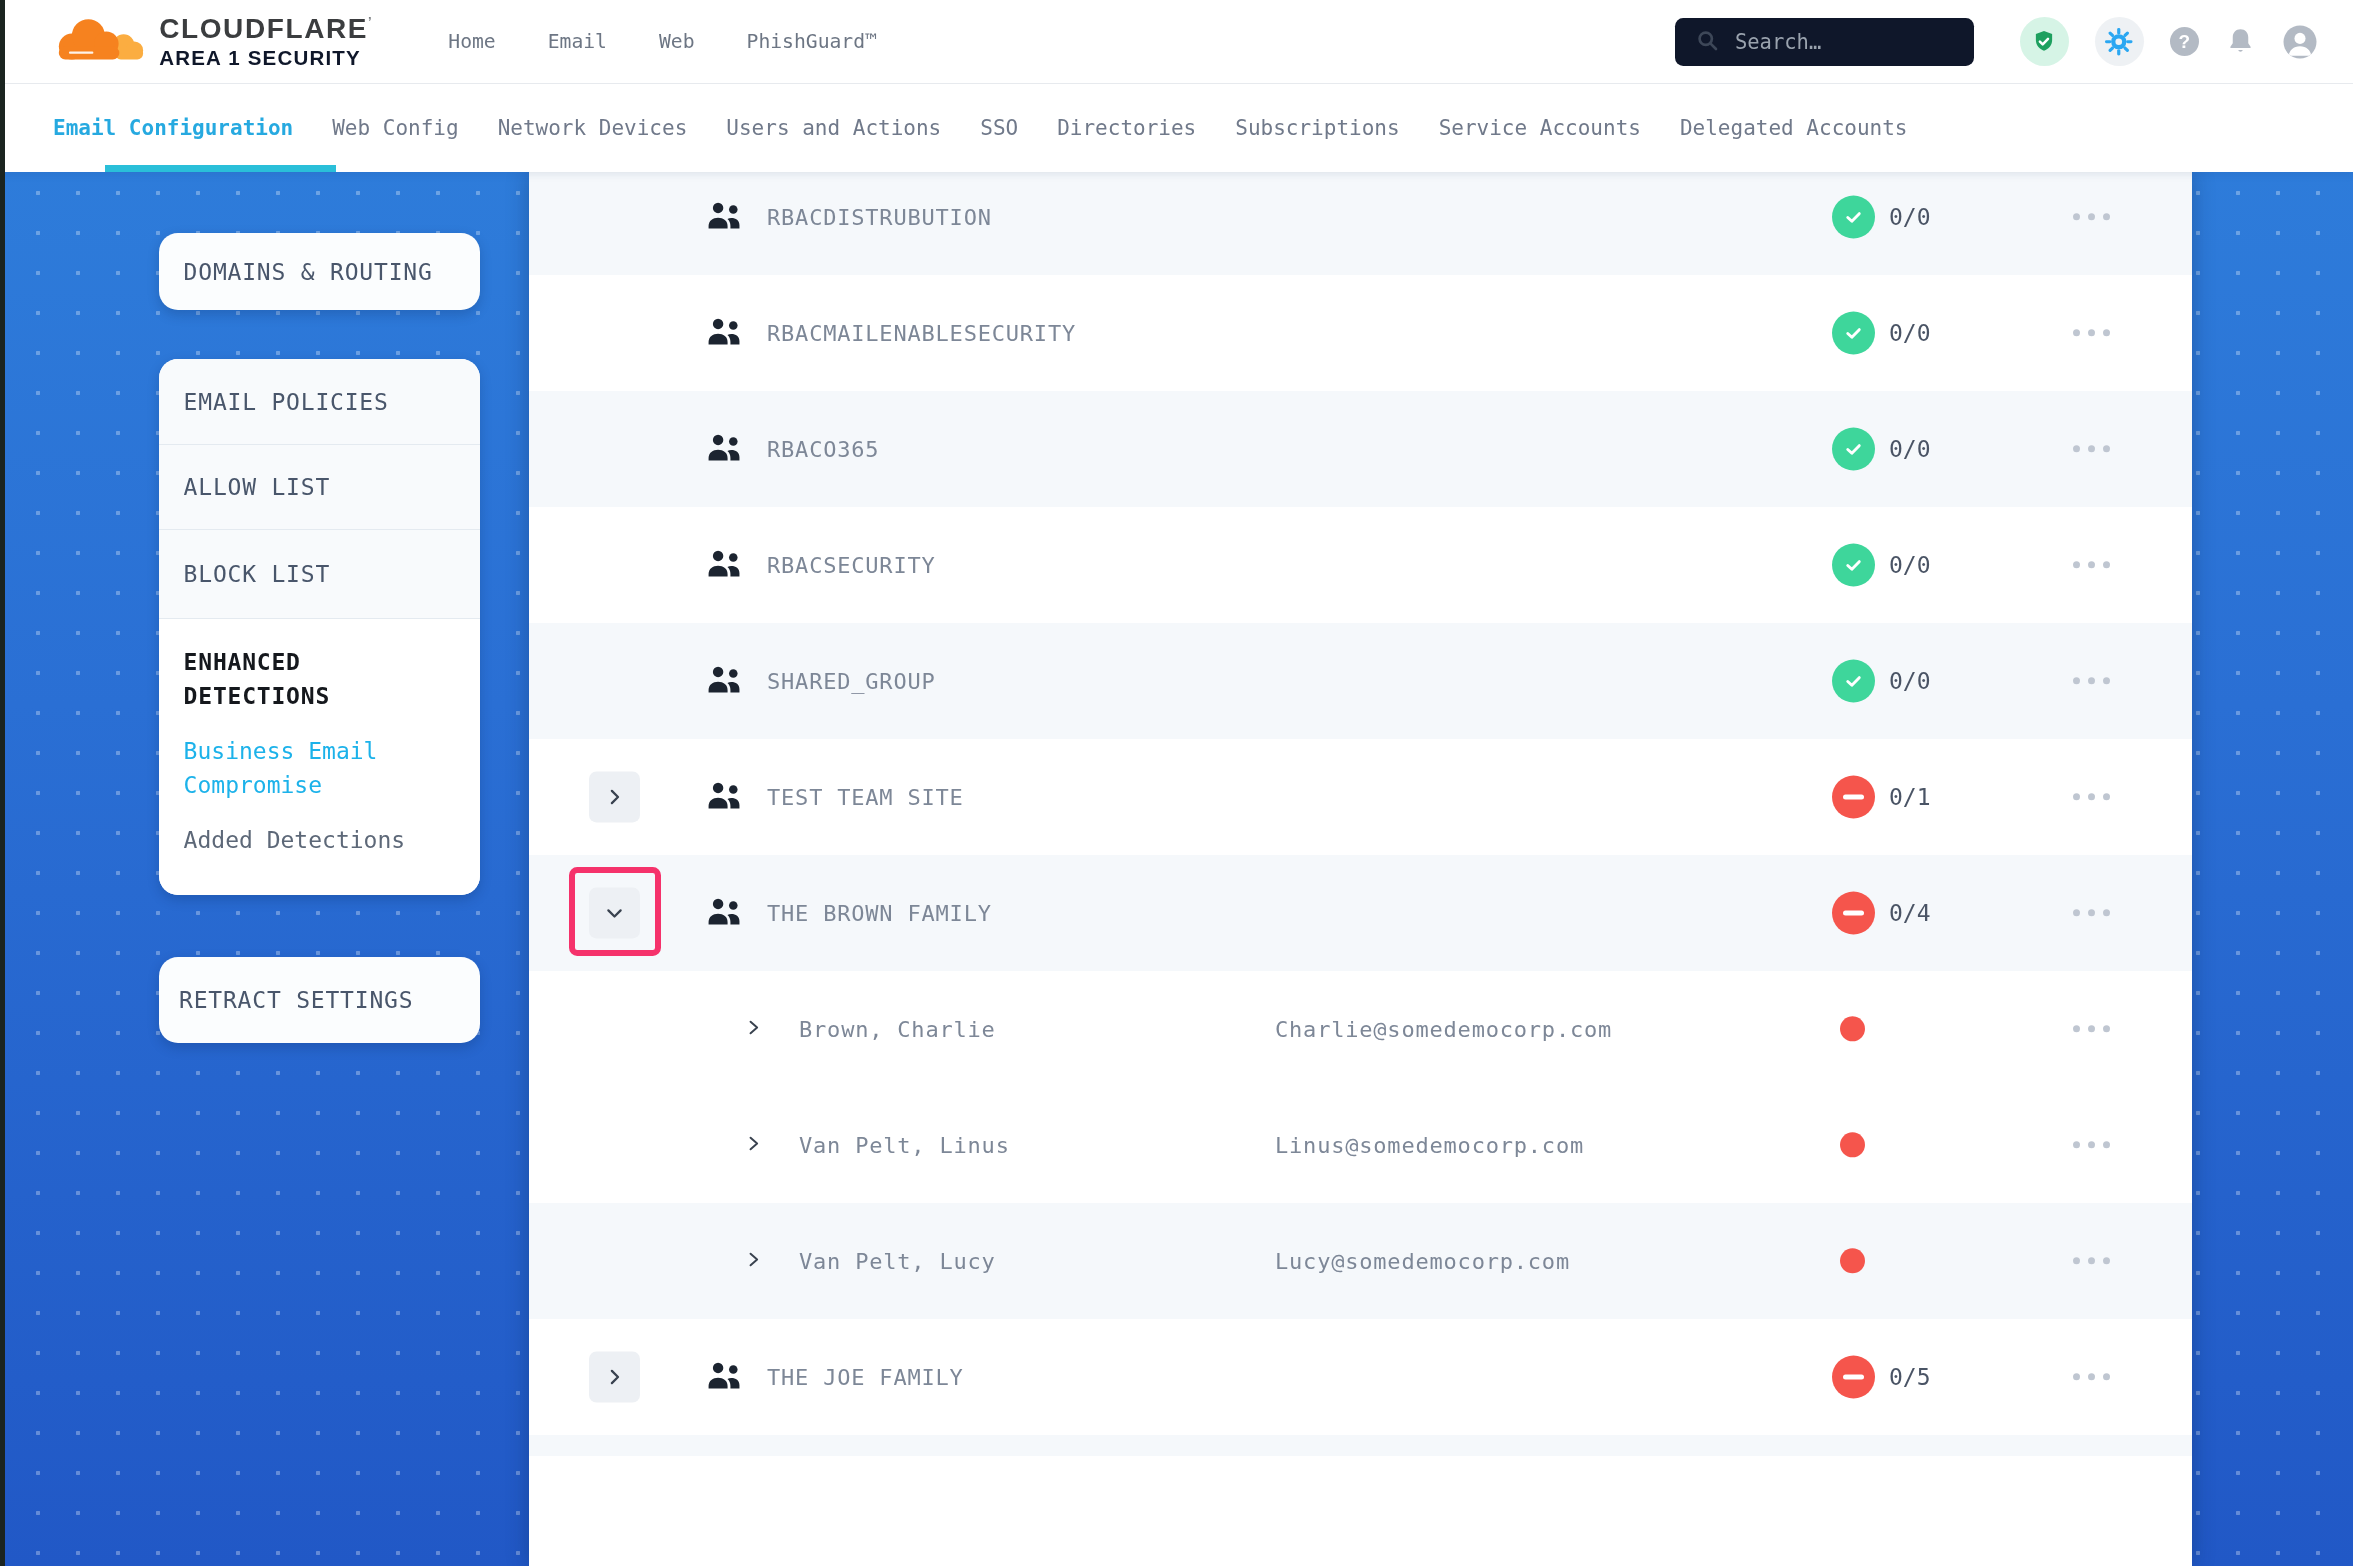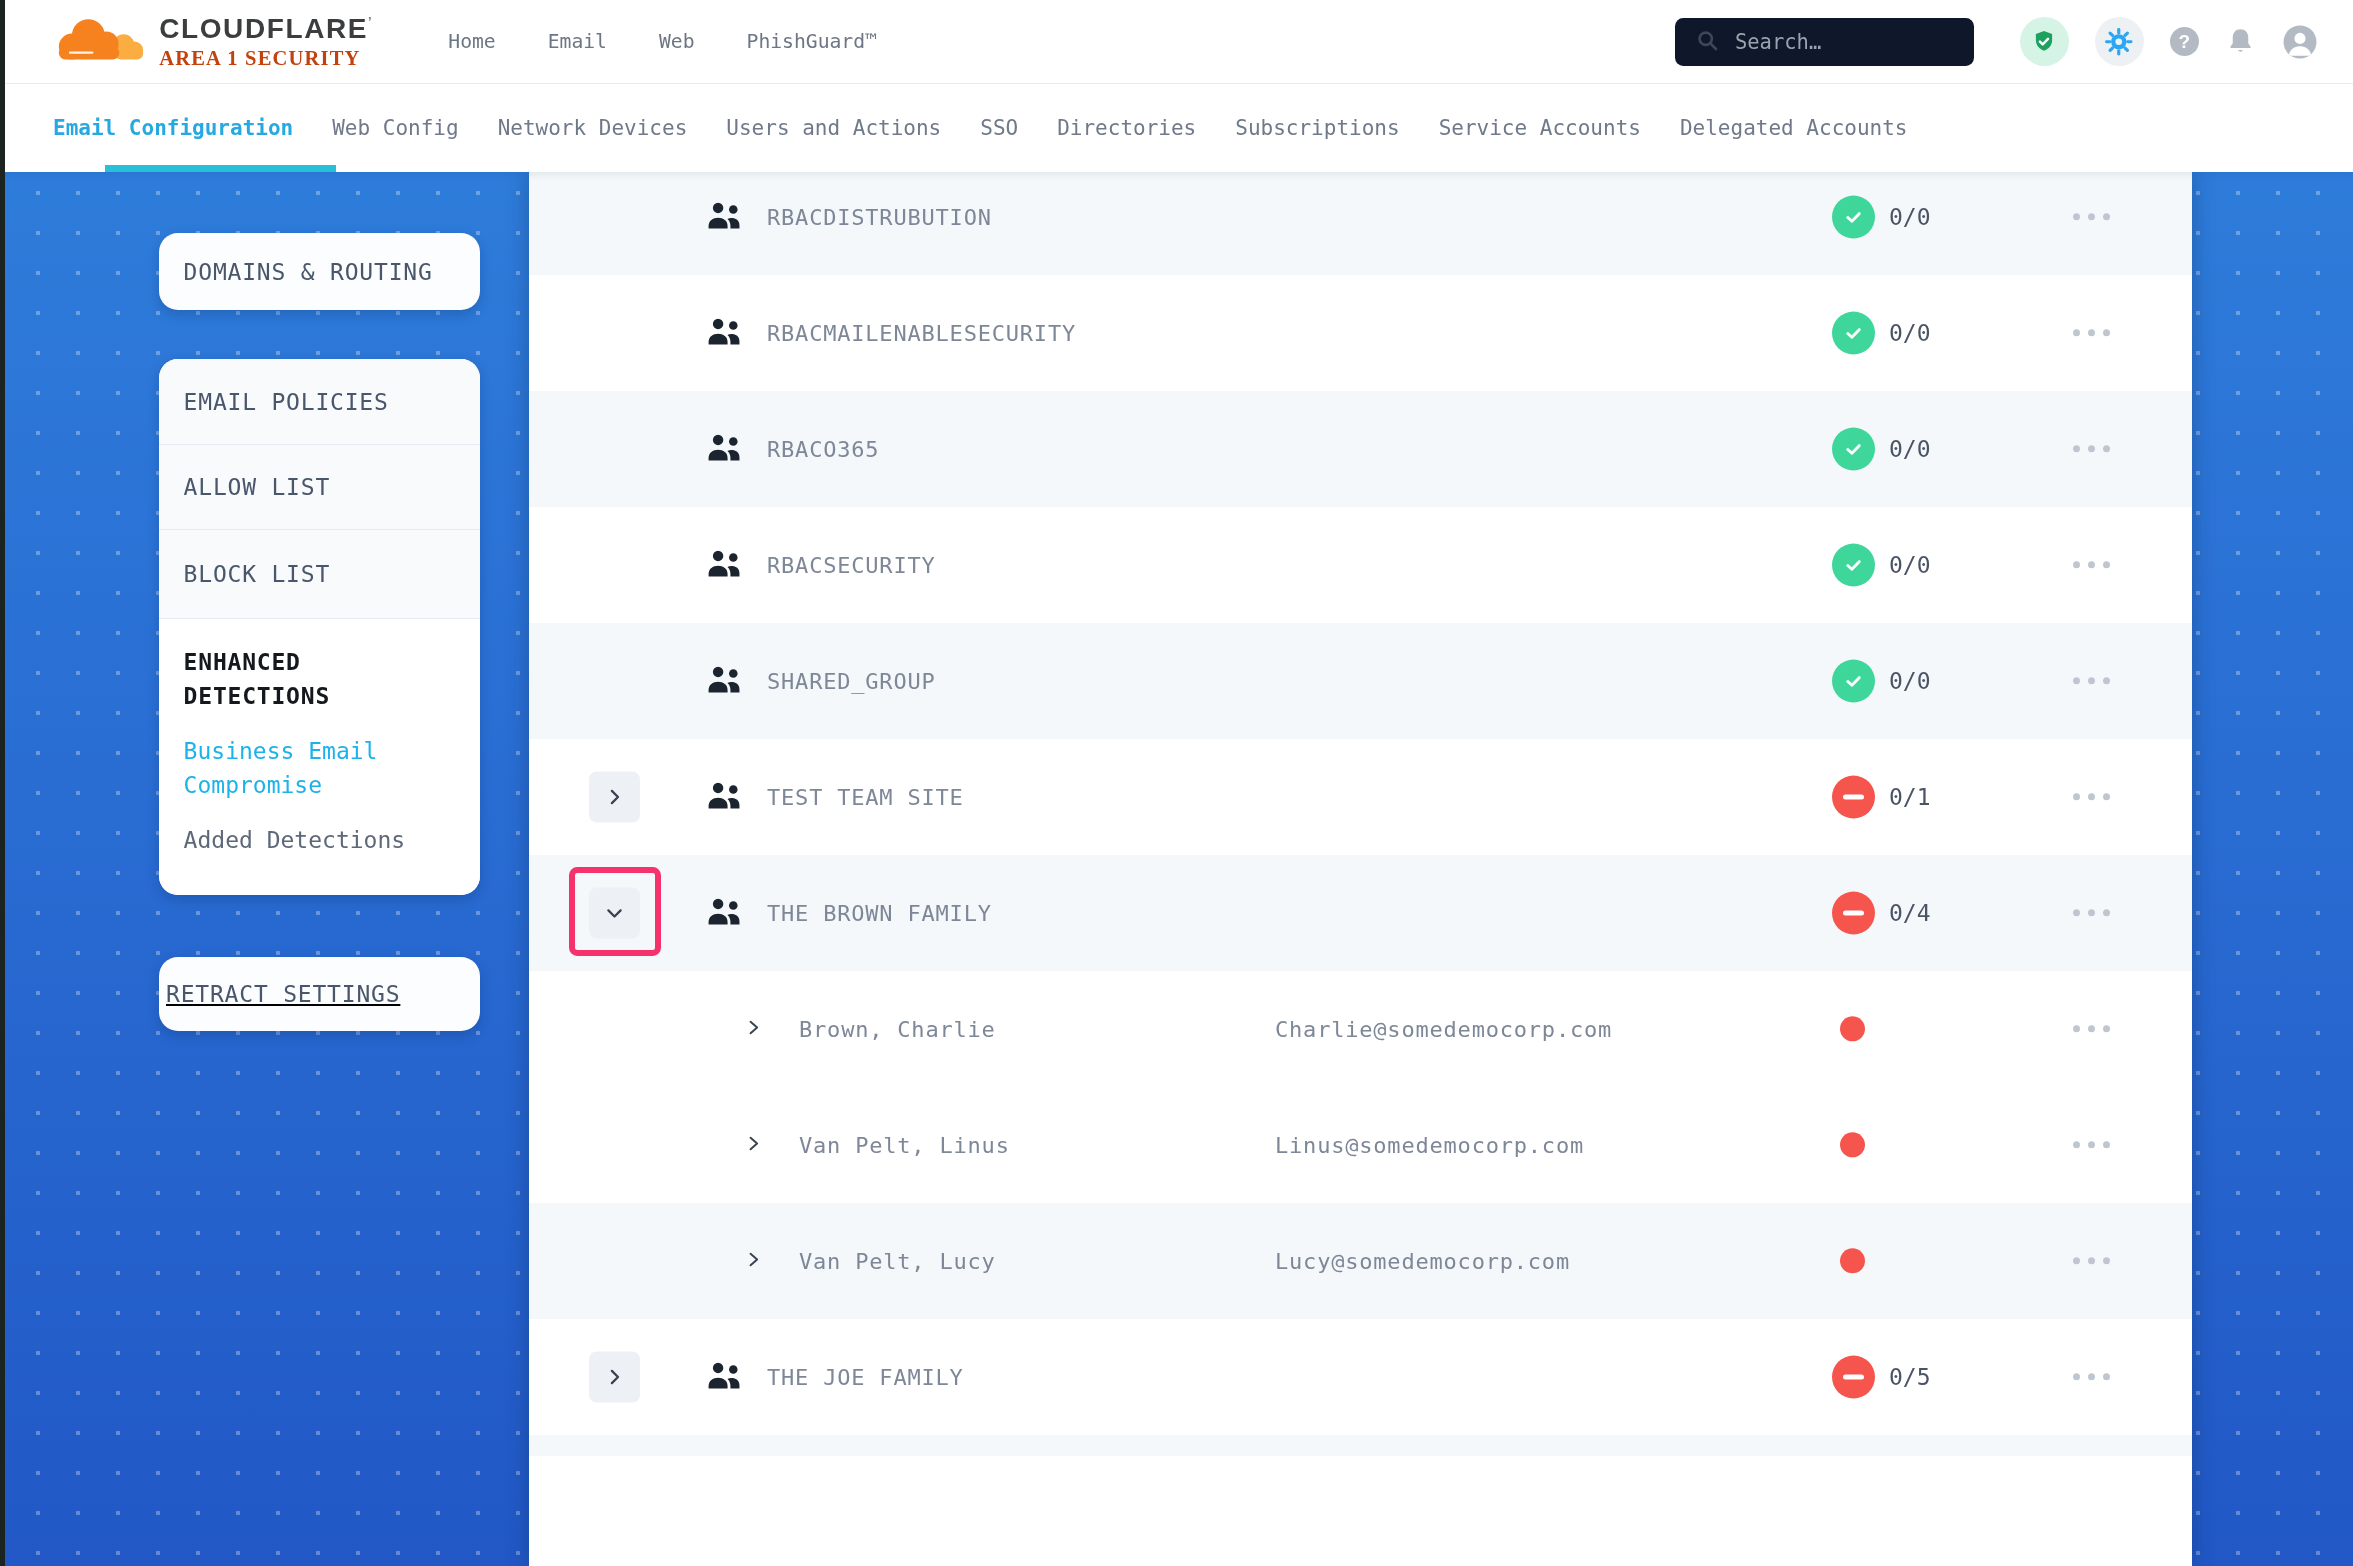--- a/index.html
+++ b/index.html
@@ -12,21 +12,21 @@
   .edge{position:absolute;left:0;top:0;width:4.9px;height:100%;background:#1b2420;z-index:60;}
 
   
   .topbar{position:absolute;left:0;top:0;width:2354px;height:84px;background:#ffffff;
     border-bottom:1.6px solid #e7eaee;display:flex;align-items:center;z-index:40;box-sizing:border-box;}
   .logo{display:flex;align-items:center;margin-left:43px;}
   .logo svg{display:block;}
   .logo-text{margin-left:8.2px;line-height:1;}
   .brand{font-family:"Liberation Sans",sans-serif;font-weight:800;font-size:28px;color:#3b3d3f;letter-spacing:1.6px;}
   .brand .tm{font-size:13px;vertical-align:top;color:#7a7d80;}
-  .sub{font-family:Liberation Serif, serif;font-weight:700;font-size:20.5px;color:#c2410c;letter-spacing:1.2px;margin-top:4.9px;}
+  .sub{font-family:Liberation Sans, sans-serif;font-weight:700;font-size:20.5px;color:#0f172a;letter-spacing:1.2px;margin-top:4.9px;}
   .mainnav{display:flex;gap:52px;margin-left:75px;font-size:19.7px;color:#6d7684;}
   .mainnav a{color:#6d7684;text-decoration:none;cursor:pointer;}
   .hright{margin-left:auto;display:flex;align-items:center;margin-right:36px;}
   .search{width:299px;height:48px;background:#0f172a;border-radius:8.2px;display:flex;align-items:center;padding-left:21px;box-sizing:border-box;}
   .search .ph{color:#9aa3ae;font-size:20.5px;margin-left:14.8px;}
   .hicons{display:flex;align-items:center;gap:26px;margin-left:46px;}
   .iconwrap{width:49px;height:49px;border-radius:50%;display:flex;align-items:center;justify-content:center;}
   .shieldbg{background:#d6f4e6;}
   .gearbg{background:#eef1f4;}
   .qcircle{width:29.5px;height:29.5px;border-radius:50%;background:#b3bac4;color:#fff;display:flex;align-items:center;justify-content:center;font-size:19px;font-weight:700;font-family:"Liberation Sans",sans-serif;}
@@ -37,21 +37,21 @@
   .tabs{display:flex;gap:39px;padding-left:53px;height:100%;align-items:center;}
   .tab{font-size:21px;color:#70798a;cursor:pointer;white-space:nowrap;}
   .tab.active{color:#26a9e0;font-weight:700;}
   .underline{position:absolute;left:105px;bottom:0;width:231px;height:7.4px;background:#2abfd9;}
 
   
   .card{position:absolute;left:159px;width:321px;background:#fbfdfe;border-radius:19px;
     box-shadow:0 4.9px 11.5px rgba(10,35,80,.22);z-index:20;box-sizing:border-box;}
   .card-label{font-size:23px;color:#49566b;letter-spacing:0.8px;}
   .card1{top:233px;height:77px;display:flex;align-items:center;padding-left:24.6px;cursor:pointer;}
-  .card3{top:957px;height:74px;display:flex;align-items:center;padding-left:7px;cursor:pointer;text-decoration:underline;}
+  .card3{top:957px;height:86px;display:flex;align-items:center;padding-left:20px;cursor:pointer;}
   .card2{top:359px;overflow:hidden;padding:0;}
   .sec{height:86px;display:flex;align-items:center;padding-left:24.6px;background:#f8fafc;border-bottom:1.6px solid #e4eaf0;box-sizing:border-box;cursor:pointer;}
   .enh{background:#ffffff;padding:26px 24.6px 38px 24.6px;position:relative;}
   .enh-title{font-size:23px;line-height:34px;color:#15181d;font-weight:700;letter-spacing:0.8px;max-width:246px;}
   .enh-item{font-size:23px;line-height:34px;margin-top:21px;max-width:262px;cursor:pointer;position:relative;}
   .enh-item.active{color:#1cb2ea;}
   .enh-item.plain{color:#5d6878;}
 
   
   .panel{position:absolute;left:529px;top:172px;width:1663px;height:1395px;background:#ffffff;

